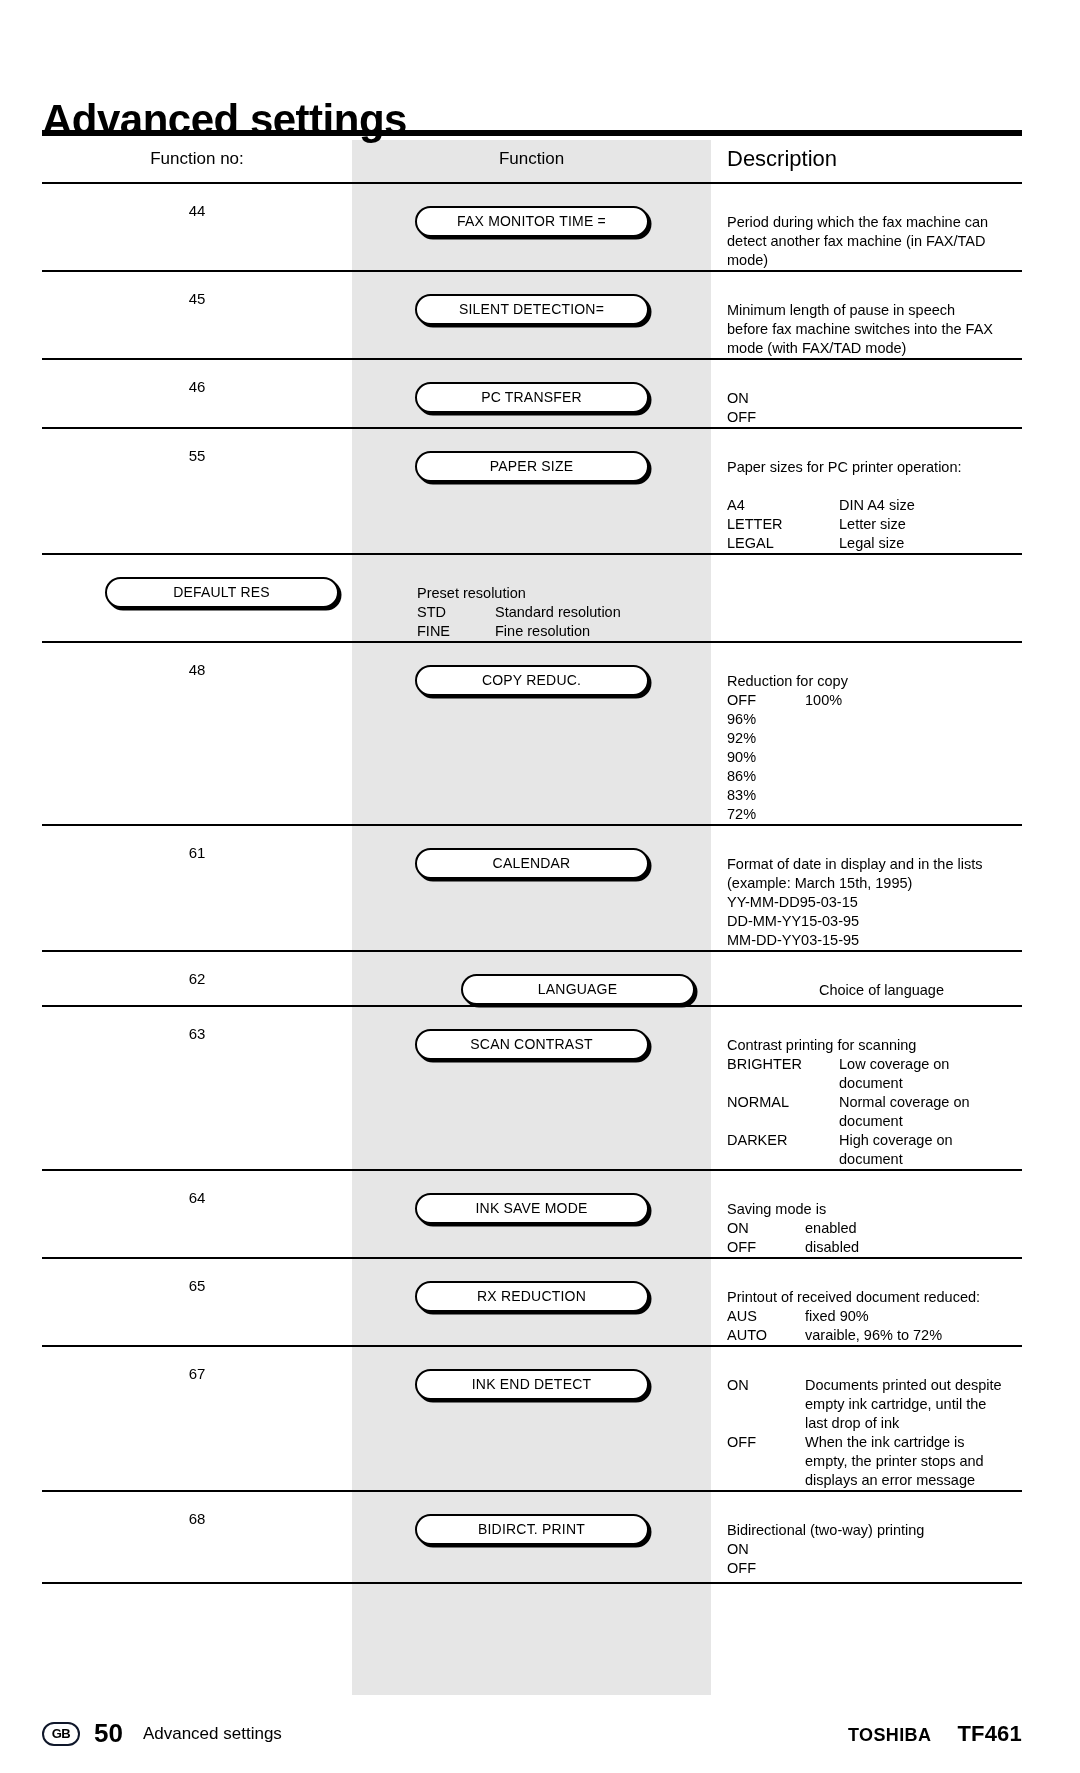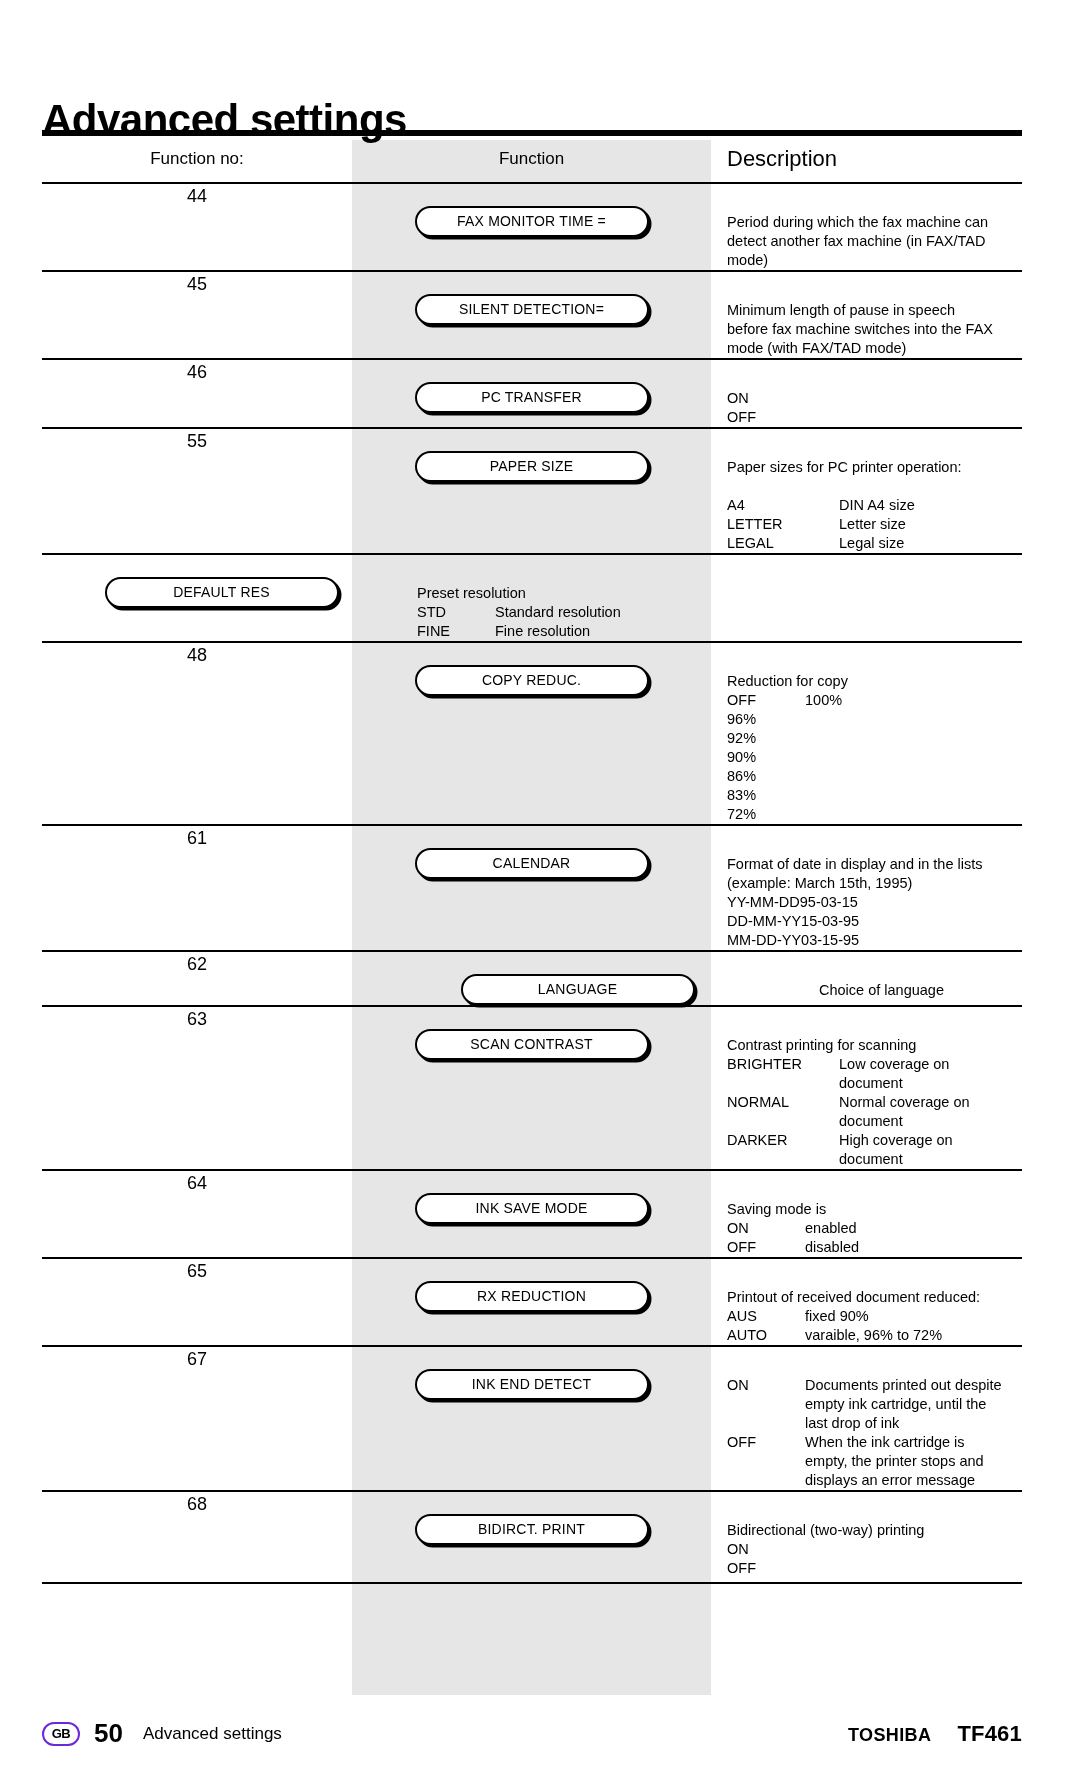--- a/index.html
+++ b/index.html
@@ -78,22 +78,22 @@
 
   .row {
     display: flex;
     position: relative;
     align-items: flex-start;
   }
   .col-no {
     width: 310px;
     flex: 0 0 310px;
     text-align: center;
-    font-size: 18px;
-    padding-top: 2px;
+    font-size: 15px;
+    padding-top: 18px;
   }
   .col-fn {
     width: 359px;
     flex: 0 0 359px;
     padding-top: 22px;
     display: flex;
     justify-content: center;
   }
   .col-desc {
     width: 311px;
@@ -138,21 +138,21 @@
     width: 980px;
     display: flex;
     align-items: center;
     z-index: 3;
   }
   .gb-badge {
     display: inline-flex;
     align-items: center;
     justify-content: center;
     width: 38px; height: 24px;
-    border: 2px solid #6d28d9;
+    border: 2px solid #0f172a;
     border-radius: 12px;
     font-size: 13px;
     font-weight: bold;
     letter-spacing: -0.5px;
   }
   .pagenum {
     font-size: 26px;
     font-weight: bold;
     margin-left: 14px;
   }

